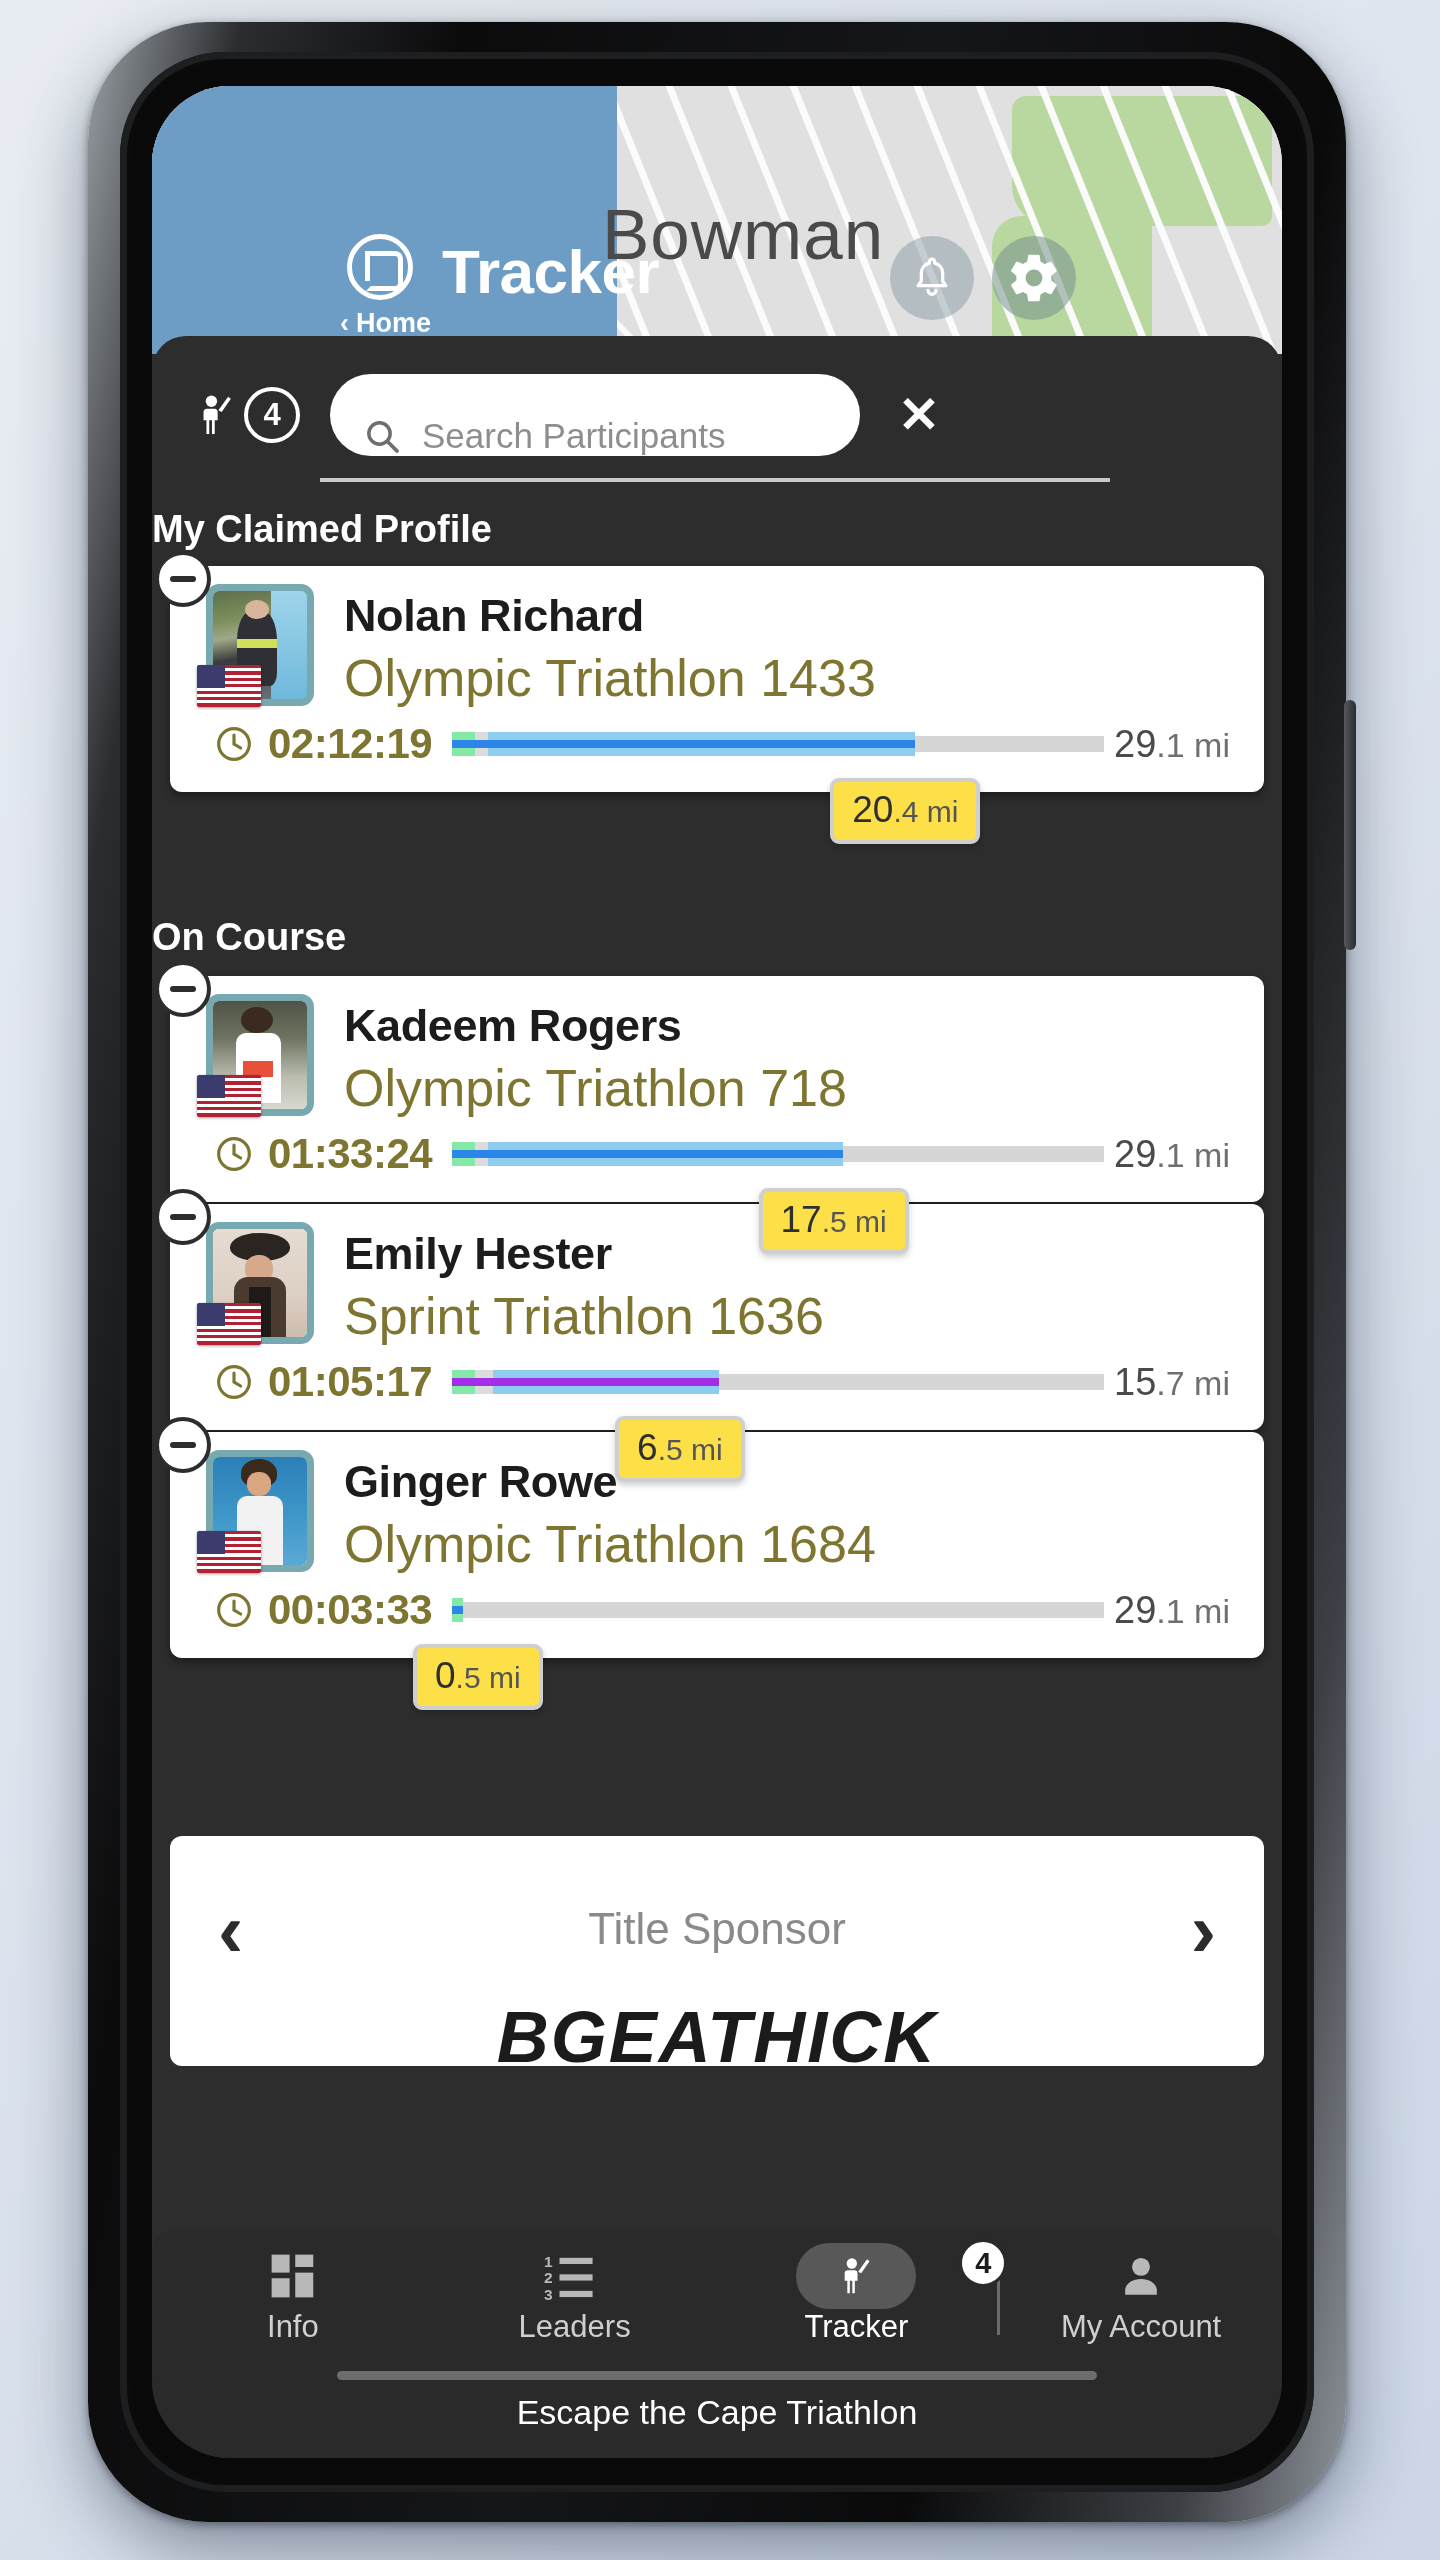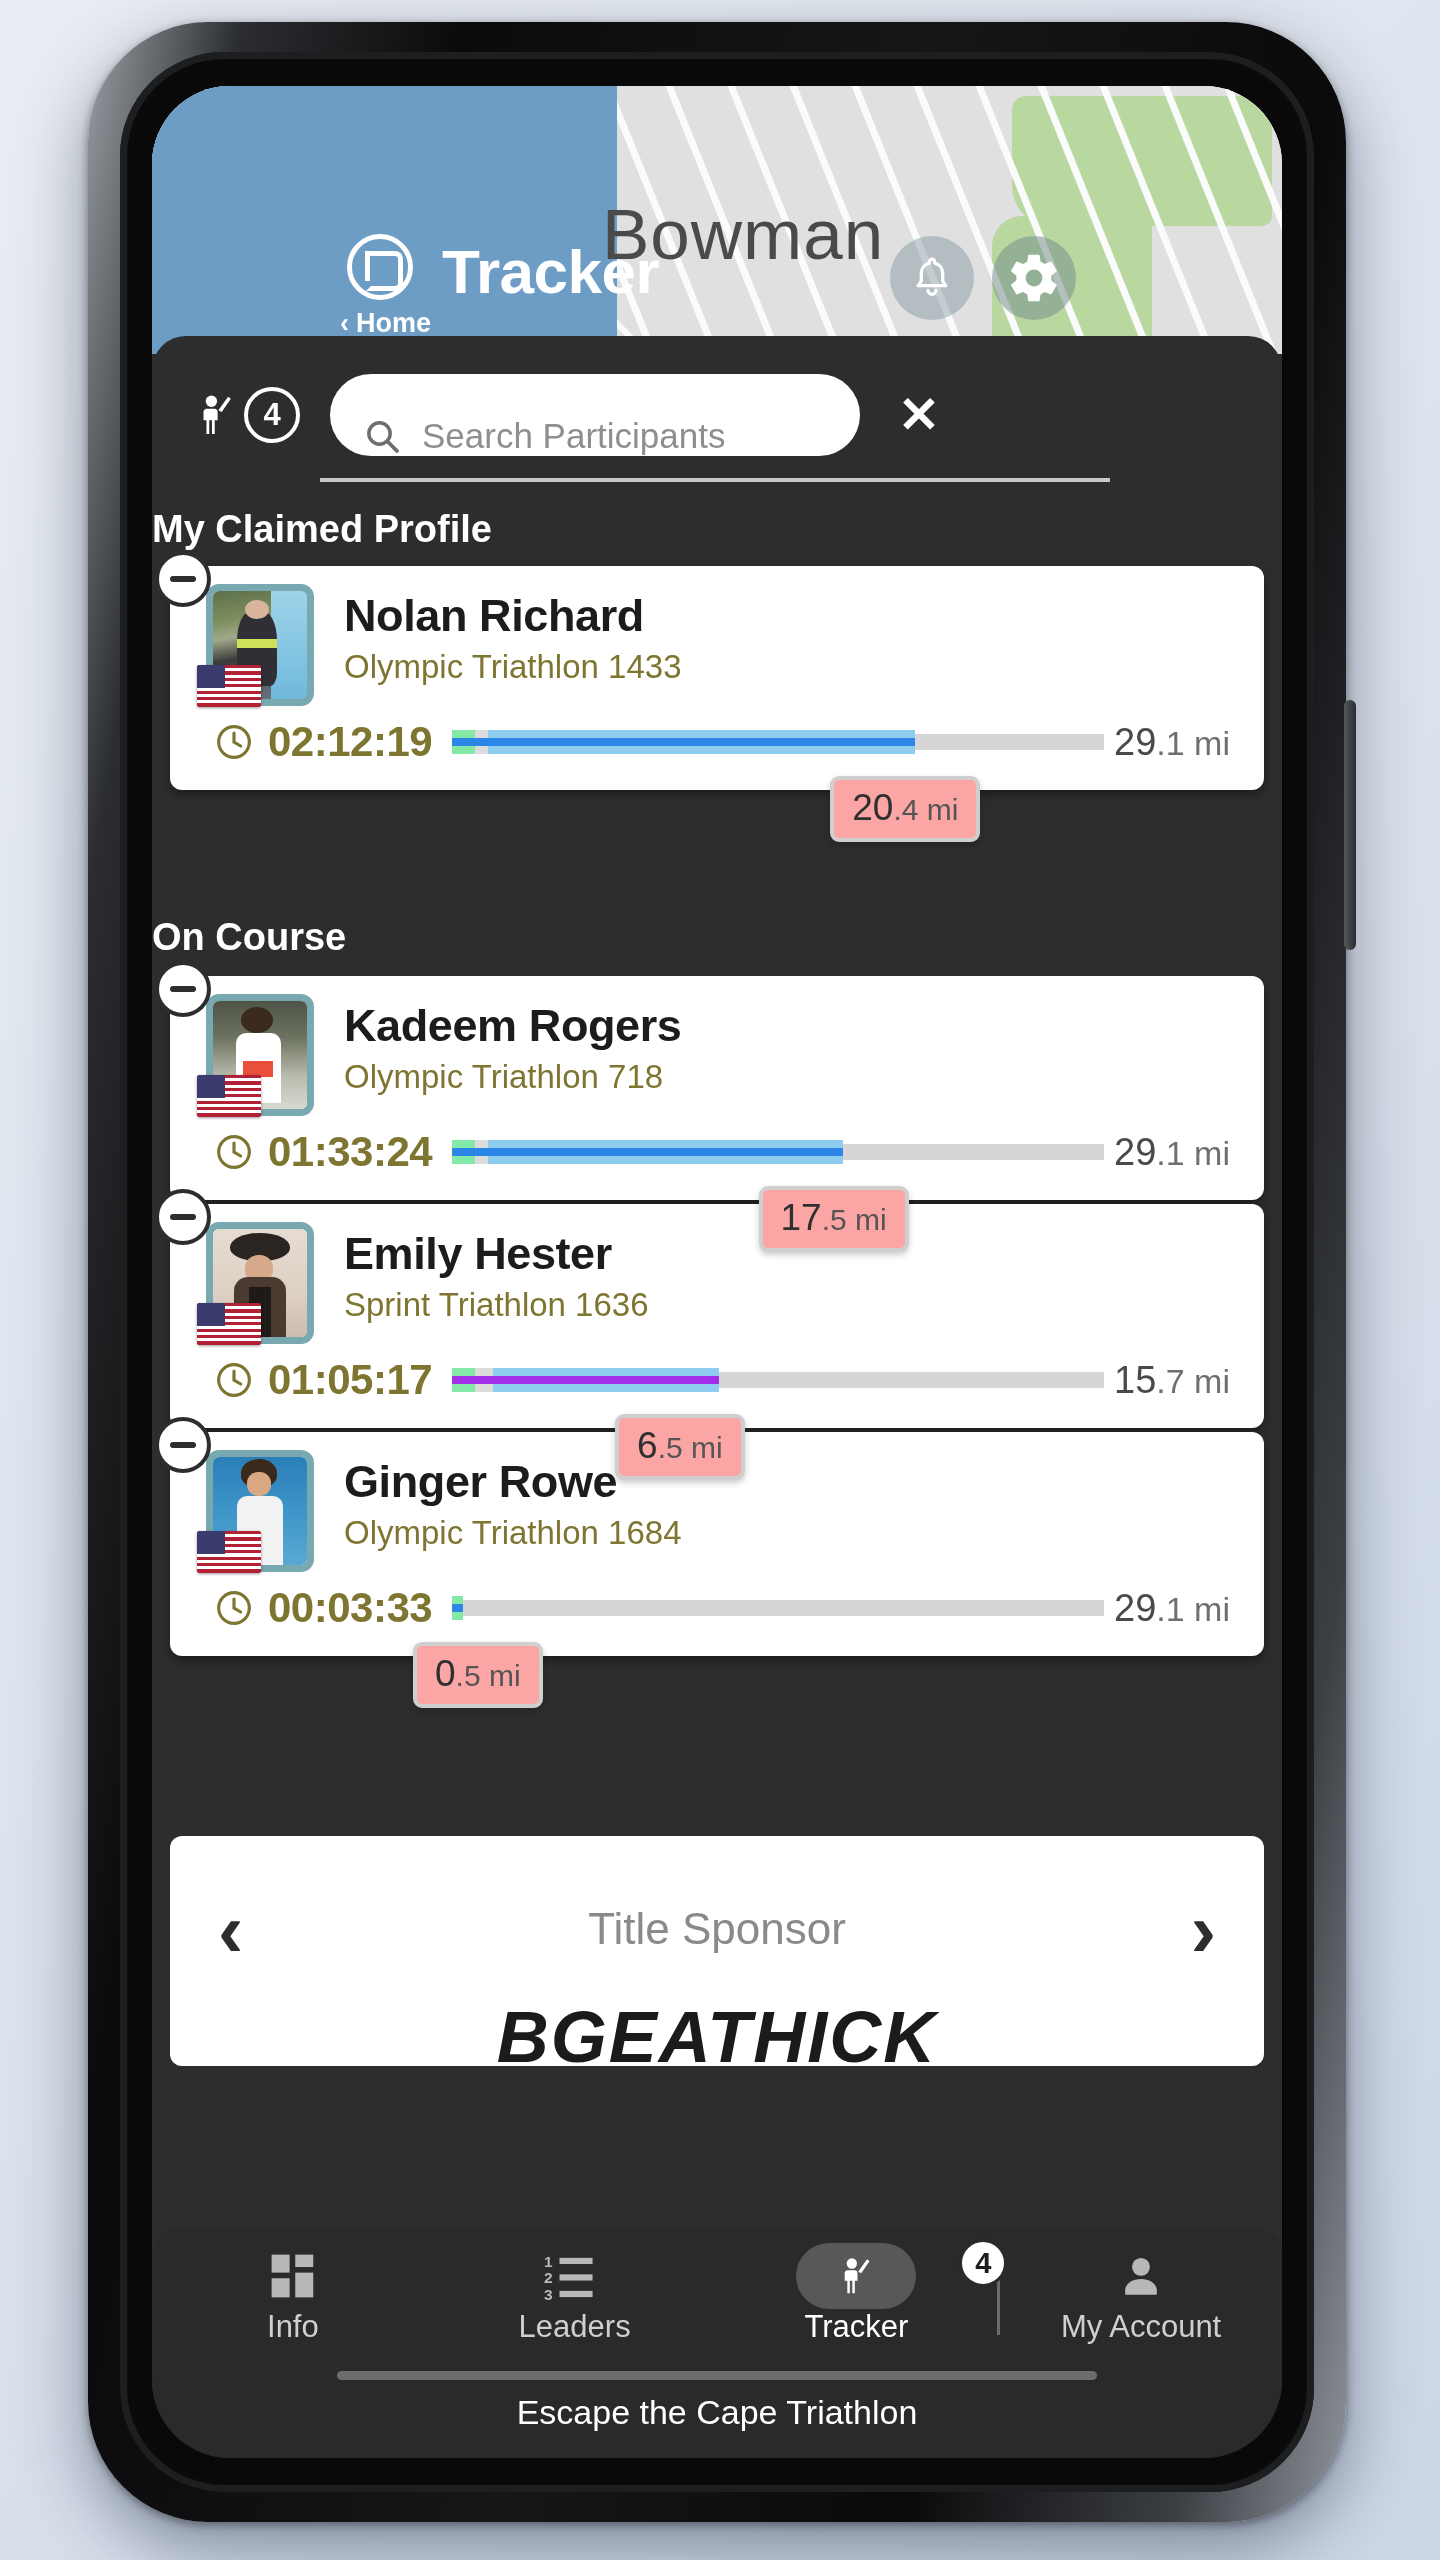--- a/index.html
+++ b/index.html
@@ -219,21 +219,21 @@
     position: absolute; inset: 0;
     background: repeating-linear-gradient(180deg,#b22234 0 3.2px,#ffffff 3.2px 6.4px);
   }
   .flag-badge .canton {
     position: absolute; left: 0; top: 0;
     width: 28px; height: 23px;
     background: #3c3b6e;
   }
   .card-names { padding-left: 30px; padding-top: 6px; }
   .p-name { font-size: 45px; font-weight: 700; color: #1c1c1c; letter-spacing: -.4px; }
-  .p-event { font-size: 33px; color: #7d7530; margin-top: 6px; }
+  .p-event { font-size: 52px; color: #7d7530; margin-top: 6px; text-align: center; }
 
   .card-stats {
     display: flex; align-items: center;
     padding: 12px 0 24px 44px;
   }
   .clock-ico { width: 40px; height: 40px; flex: 0 0 auto; }
   .p-time {
     font-size: 42px; font-weight: 700; color: #7d7530;
     margin-left: 14px; letter-spacing: -.5px;
   }
@@ -244,21 +244,21 @@
   }
   .seg-swim { position: absolute; left: 0; top: 0; height: 24px; background: #84e8a6; }
   .seg-t1   { position: absolute; top: 0; height: 24px; background: #dcdcdc; }
   .seg-ride { position: absolute; top: 0; height: 24px; background: #8fcdf0; }
   .seg-line { position: absolute; height: 8px; top: 8px; }
   .p-dist { font-size: 34px; color: #6f6f6f; white-space: nowrap; text-align: right; }
   .p-dist b { font-size: 38px; color: #4a4a4a; font-weight: 400; }
 
   .bubble {
     position: absolute;
-    background: #fca5a5; border: 4px solid #cfcfcf;
+    background: #fde047; border: 4px solid #cfcfcf;
     border-radius: 9px;
     padding: 7px 18px 9px;
     font-size: 30px; color: #555;
     z-index: 6;
     box-shadow: 0 3px 6px rgba(0,0,0,.2);
     white-space: nowrap;
   }
   .bubble b { font-size: 37px; color: #2f2f2f; font-weight: 400; }
 
   

